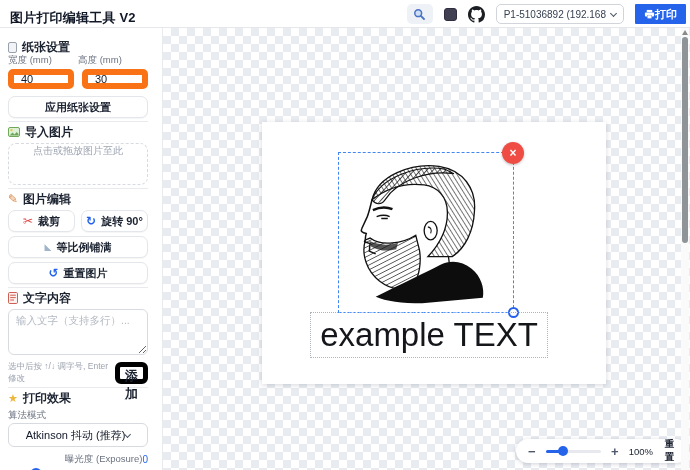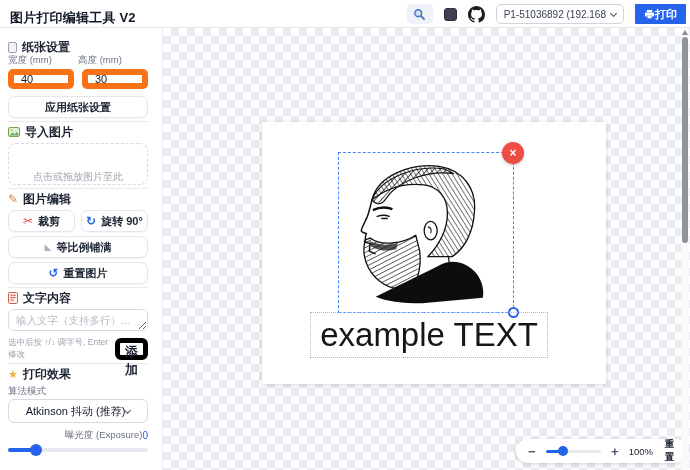--- a/index.html
+++ b/index.html
@@ -28,25 +28,25 @@
   .field-labels { display:flex; gap:0; }
   .field-label { flex:1; font-size:9.5px; color:#6b7280; height:12px; }
   .field-row { display:flex; gap:8px; margin-top:3px; }
   .txt-input { flex:1; width:66px; height:20px; border:6px solid #f97316; border-radius:5px; font-size:11px;
                padding:0 7px; color:#111827; font-family:inherit; }
   .block-btn { width:100%; height:22px; margin-top:7px; background:#fff; border:1px solid #e3e6ea; border-radius:7px;
                font-size:11px; color:#1b2230; font-weight:bold; display:flex; align-items:center; justify-content:center;
                gap:5px; cursor:pointer; box-shadow:0 1px 1px rgba(16,24,40,.04); font-family:inherit; }
   .divider { border:none; border-top:1px solid #e8eaed; margin:3px 0; }
   .dropzone { margin-top:4px; height:42px; border:1.5px dashed #d7dbe0; border-radius:8px; display:flex;
-              align-items:flex-end; justify-content:center; font-size:10px; color:#9ca3af; cursor:pointer; }
+              align-items:flex-start; justify-content:center; font-size:10px; color:#9ca3af; cursor:pointer; }
   .btn-row { display:flex; gap:6px; margin-top:4px; }
   .half-btn { flex:1; margin-top:0; }
   .mt3 { margin-top:3px; }
-  .text-area { width:100%; height:22px; margin-top:4px; border:1px solid #d7dbe0; border-radius:6px; resize:vertical;
+  .text-area { width:100%; height:46px; margin-top:4px; border:1px solid #d7dbe0; border-radius:6px; resize:vertical;
                font-size:10.5px; padding:4px 7px; color:#111827; font-family:inherit; }
   .text-area::placeholder { color:#b4bac4; }
   .hint-row { display:flex; align-items:center; justify-content:space-between; margin-top:3px; height:22px; }
   .hint { font-size:8.5px; color:#9ca3af; }
   .add-btn { width:36px; height:22px; background:#fff; border:5px solid #000000; border-radius:6px; font-size:13px;
              font-weight:bold; color:#1b2230; cursor:pointer; font-family:inherit; }
   .small-label { font-size:9.5px; color:#6b7280; margin-top:4px; height:12px; }
   .select-box { margin-top:2px; height:24px; border:1px solid #d7dbe0; border-radius:6px; display:flex;
                 align-items:center; justify-content:center; padding:0 9px; font-size:11px; color:#111827; cursor:pointer; }
   .exp-row { display:flex; justify-content:flex-end; align-items:center; margin-top:6px; height:12px; }

